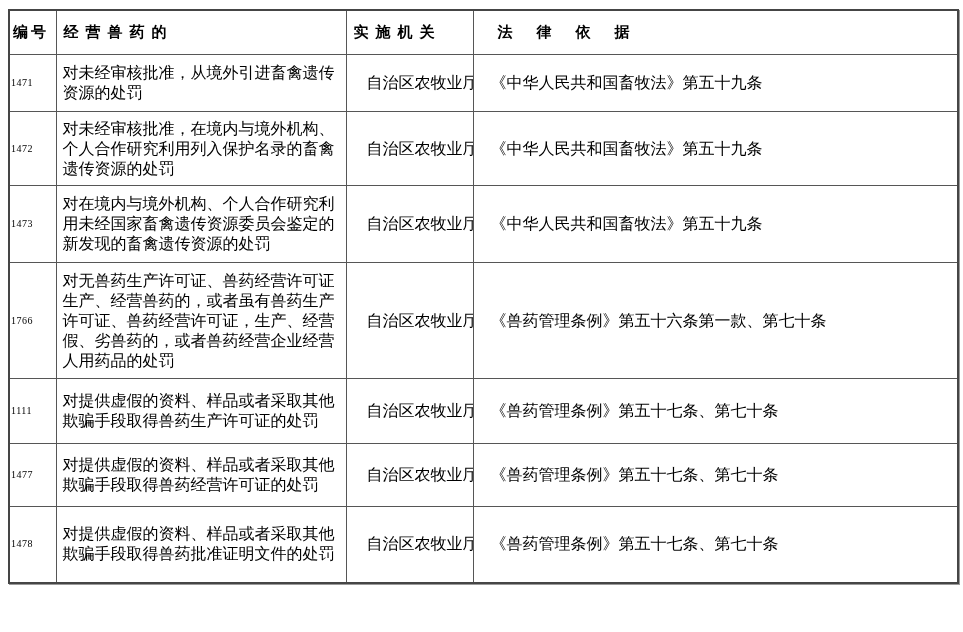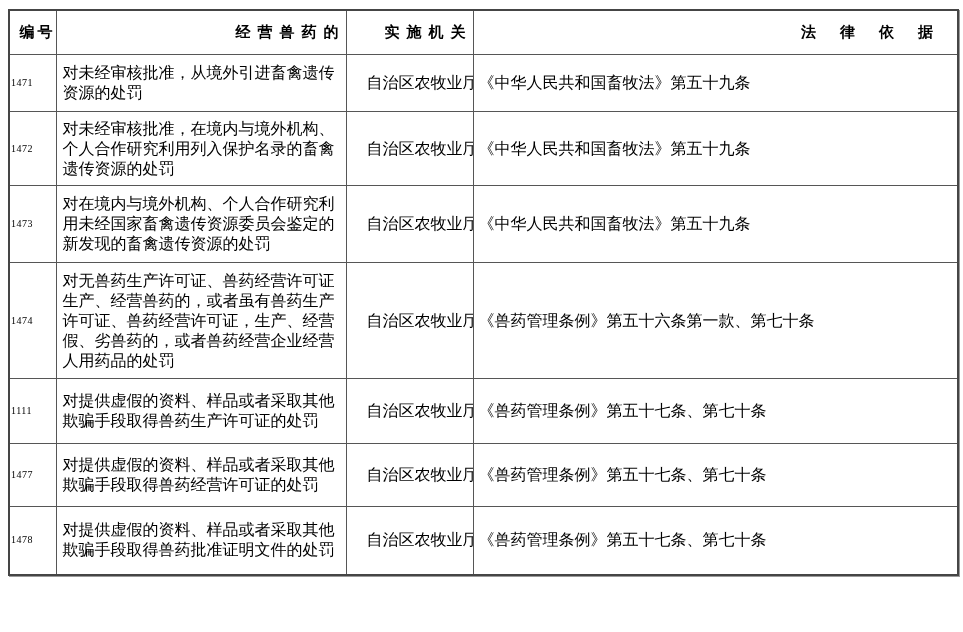--- a/index.html
+++ b/index.html
@@ -32,21 +32,21 @@
   }
   
   col.c-id     { width: 47px;  }
   col.c-name   { width: 290px; }
   col.c-agency { width: 127px; }
   col.c-legal  { width: 485px; }
 
   th {
     font-size: 15px;
     font-weight: bold;
-    text-align: right;
+    text-align: left;
     padding: 12px 0;
     white-space: nowrap;
   }
   th.ls-sm { letter-spacing: 3px;  text-indent: 3px;  }
   th.ls-md { letter-spacing: 7px;  text-indent: 7px;  }
   th.ls-lg { letter-spacing: 24px; text-indent: 24px; }
 
   td {
     font-size: 16px;
     line-height: 20px;
@@ -60,34 +60,34 @@
     padding: 3px 2px 3px 6px;
     word-break: break-all;
     text-align: left;
   }
   td.agency-cell {
     padding-left: 20px;
     text-align: right;
     white-space: nowrap;
   }
   td.legal-cell {
-    padding-left: 5px;
+    padding-left: 17px;
     text-align: left;
     white-space: nowrap;
   }
   
   tr.h-head  { height: 31px;  }
   tr.h-r1471 { height: 57px;  }
   tr.h-r1472 { height: 74px;  }
   tr.h-r1473 { height: 77px;  }
   tr.h-r1474 { height: 116px; }
   tr.h-r1475 { height: 59px;  }
   tr.h-r1476 { height: 65px;  }
   tr.h-r1477 { height: 63px;  }
-  tr.h-r1478 { height: 68px;  }
+  tr.h-r1478 { height: 76px;  }
 </style>
 </head>
 <body>
 
 <div class="doc-page">
   <table class="permits">
     <colgroup>
       <col class="c-id">
       <col class="c-name">
       <col class="c-agency">
@@ -116,21 +116,21 @@
       </tr>
 
       <tr class="h-r1473">
         <td class="id-cell">1473</td>
         <td class="name-cell">对在境内与境外机构、个人合作研究利用未经国家畜禽遗传资源委员会鉴定的新发现的畜禽遗传资源的处罚</td>
         <td class="agency-cell">自治区农牧业厅</td>
         <td class="legal-cell">《中华人民共和国畜牧法》第五十九条</td>
       </tr>
 
       <tr class="h-r1474">
-        <td class="id-cell">1474</td>
+        <td class="id-cell">1766</td>
         <td class="name-cell">对无兽药生产许可证、兽药经营许可证生产、经营兽药的，或者虽有兽药生产许可证、兽药经营许可证，生产、经营假、劣兽药的，或者兽药经营企业经营人用药品的处罚</td>
         <td class="agency-cell">自治区农牧业厅</td>
         <td class="legal-cell">《兽药管理条例》第五十六条第一款、第七十条</td>
       </tr>
 
 
       <tr class="h-r1476">
         <td class="id-cell">1111</td>
         <td class="name-cell">对提供虚假的资料、样品或者采取其他欺骗手段取得兽药生产许可证的处罚</td>
         <td class="agency-cell">自治区农牧业厅</td>

